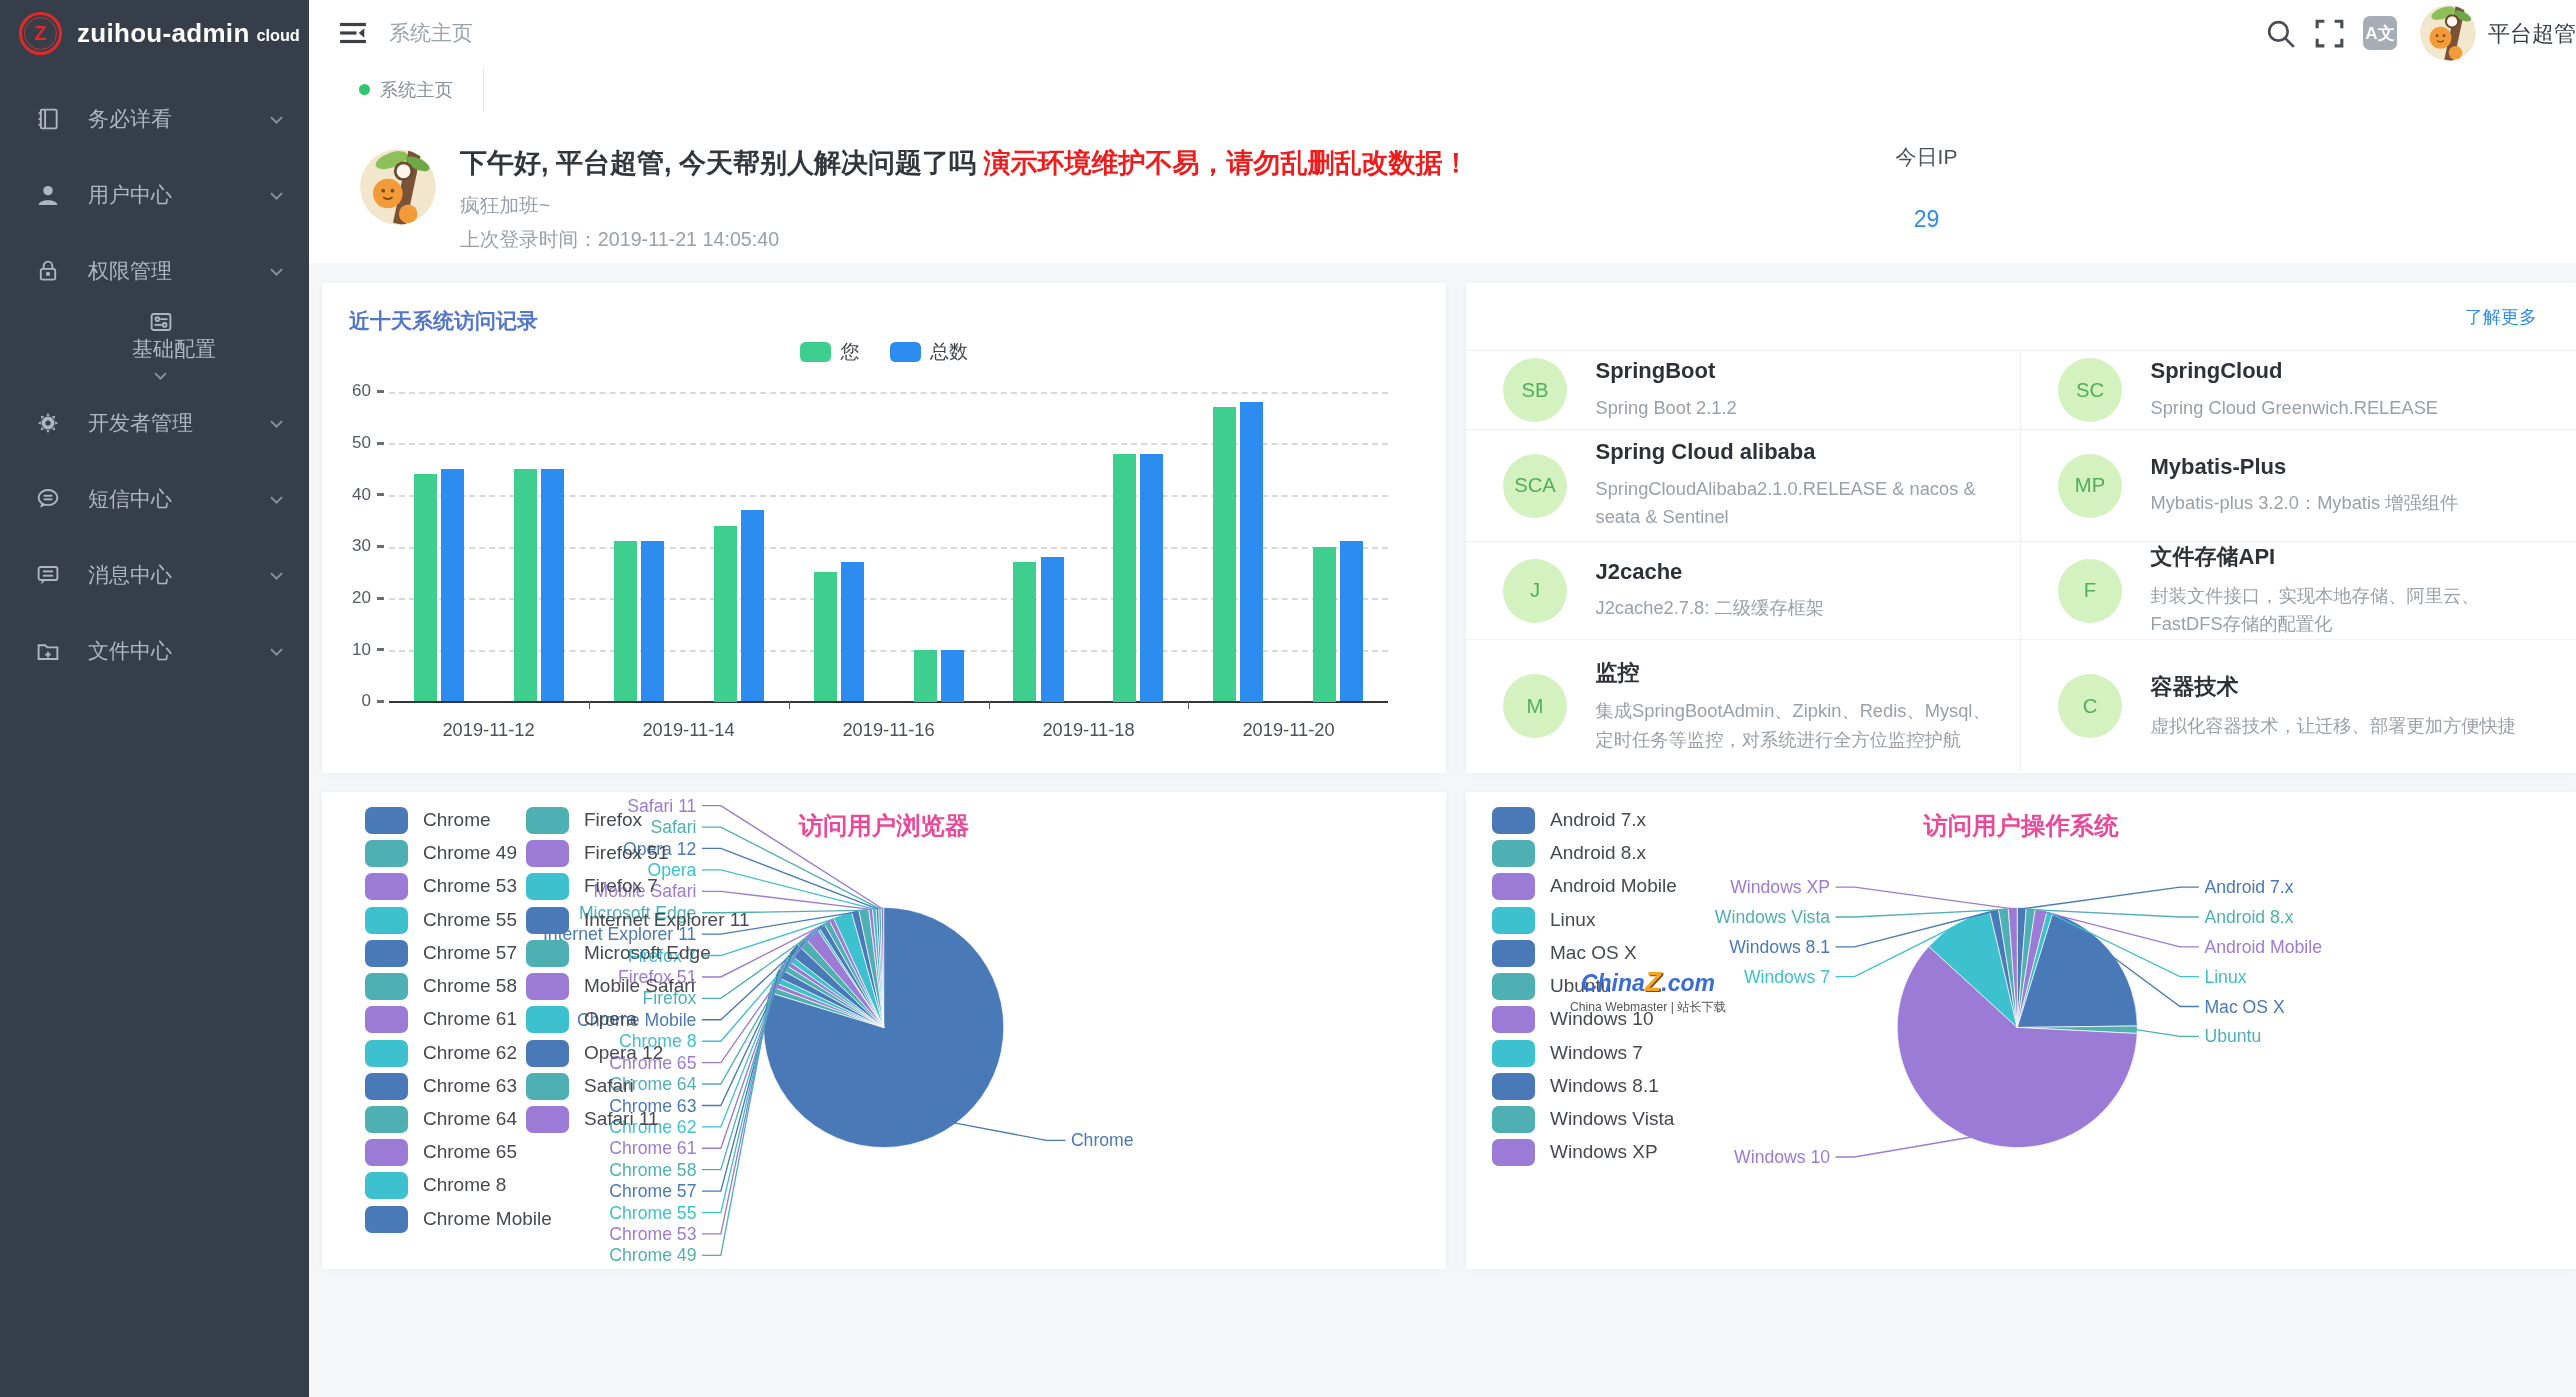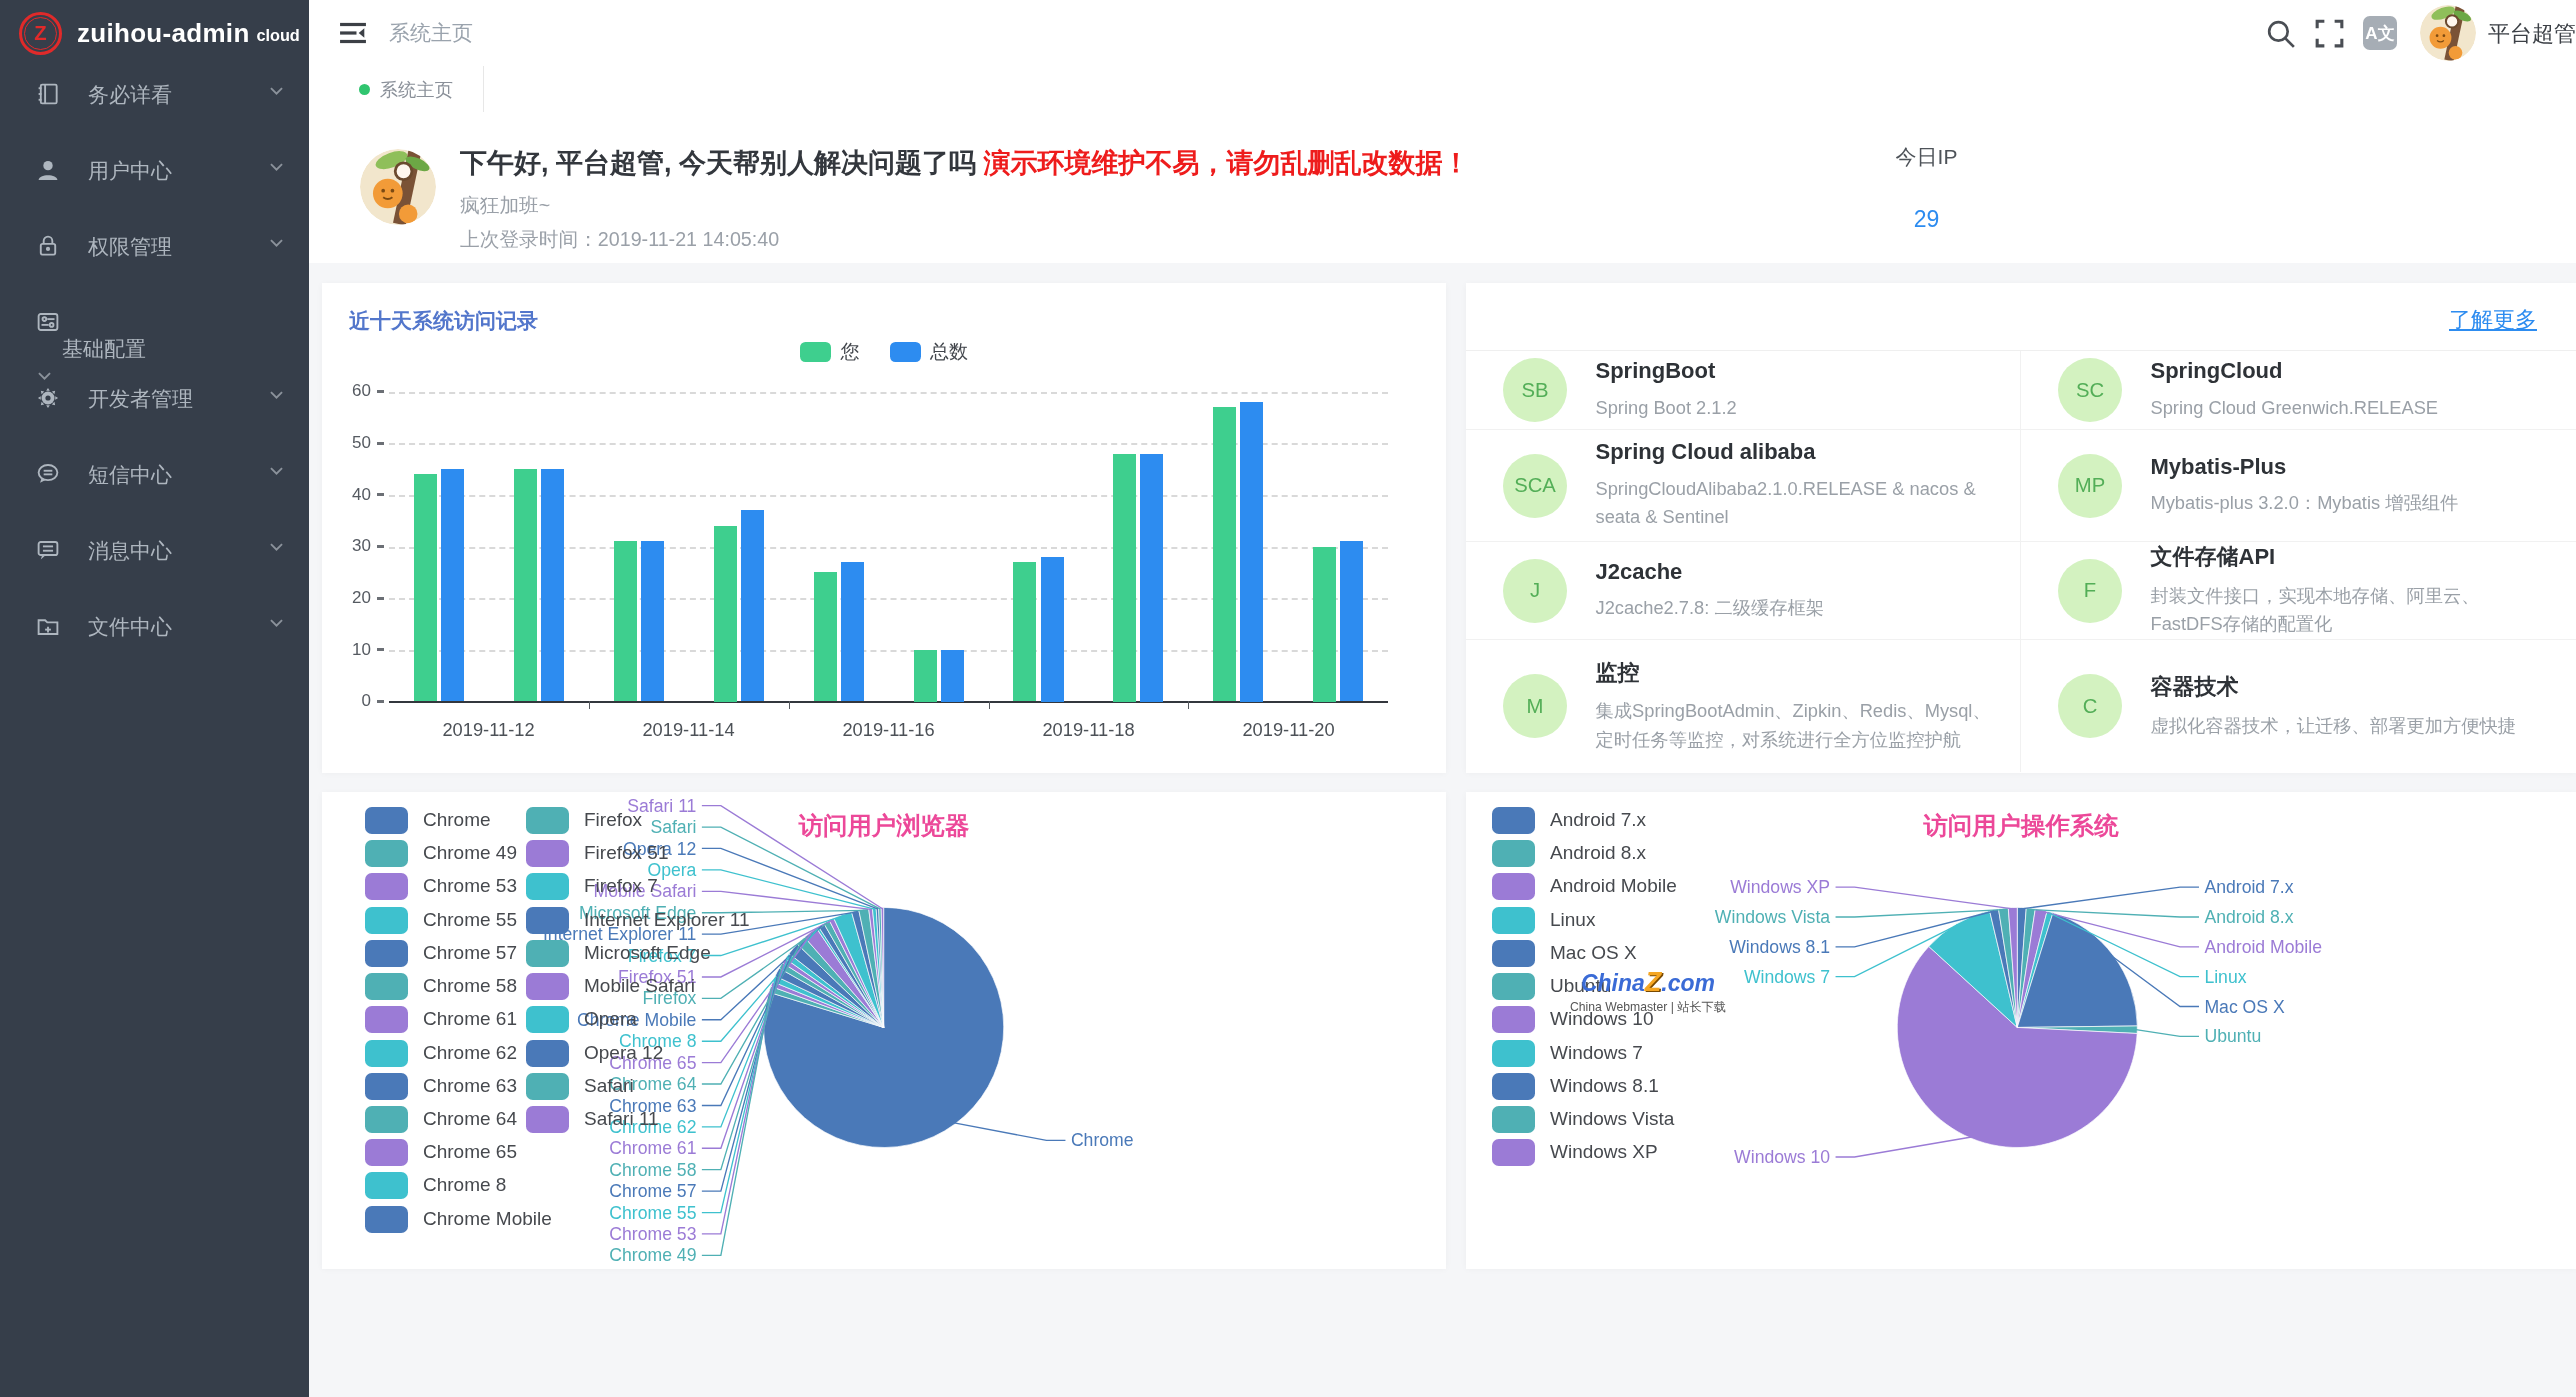--- a/index.html
+++ b/index.html
@@ -5,21 +5,21 @@
   html,body{margin:0;padding:0;width:2576px;height:1397px;overflow:hidden;
     font-family:"Liberation Sans",sans-serif;background:#f5f6f8;position:relative;}
   .abs{position:absolute;}
   
   #sidebar{left:0;top:0;width:309px;height:1397px;background:#363e4a;}
   #logo-row{position:absolute;left:0;top:0;width:309px;height:66px;display:flex;align-items:center;padding-left:19px;box-sizing:border-box;}
   #logo-badge{width:43px;height:43px;border-radius:50%;border:3.4px solid #e02a2a;display:flex;align-items:center;justify-content:center;box-sizing:border-box;}
   #logo-badge .inner{width:31px;height:31px;border-radius:50%;border:1.4px solid #e02a2a;color:#e02a2a;font-weight:bold;font-size:20.3px;display:flex;align-items:center;justify-content:center;}
   #brand-name{color:#fff;font-size:26px;font-weight:bold;margin-left:15px;letter-spacing:0.3px;}
   #brand-suffix{color:#fff;font-size:16.3px;font-weight:bold;margin-left:6.8px;padding-top:5.4px;}
-  .menu-item{position:absolute;left:0;width:309px;height:76px;display:flex;padding:0 23px 0 35px;box-sizing:border-box;color:#aeb6bf;cursor:pointer;}
+  .menu-item{position:absolute;left:0;width:309px;height:76px;display:flex;align-items:center;padding:0 23px 0 35px;box-sizing:border-box;color:#aeb6bf;cursor:pointer;}
   .menu-item .mi-label{font-size:21px;margin-left:27px;flex:1;}
   .mi-icon svg{display:block;}
   .chev svg{display:block;}
   
   #header{left:309px;top:0;width:2267px;height:66px;background:#fff;border-bottom:0.7px solid #ececec;}
   #hamburger{left:27px;top:16.3px;width:34px;height:34px;cursor:pointer;}
   #breadcrumb{left:80px;top:19px;font-size:21px;color:#9aa3ad;}
   .hicon{top:15px;width:37px;height:37px;cursor:pointer;}
   #lang-icon{top:16.3px;width:34px;height:34px;background:#a6adb5;border-radius:6.8px;color:#fff;
     font-size:17px;font-weight:bold;display:flex;align-items:center;justify-content:center;cursor:pointer;}
@@ -51,21 +51,21 @@
   #bar-plot{left:0;top:0;width:1124px;height:490px;}
   .gridline{position:absolute;border-top:2px dashed #d9d9d9;height:0;}
   .ytick{position:absolute;font-size:17px;color:#555a61;text-align:right;width:47px;}
   .ytickmark{position:absolute;height:2.7px;background:#6b6f75;}
   .xlabel{position:absolute;font-size:18.3px;color:#4c5157;text-align:center;width:203px;}
   .xtickmark{position:absolute;width:1.4px;background:#55595f;}
   .bar{position:absolute;}
   #baseline{position:absolute;height:2px;background:#33373d;}
   
   #feature-card{left:1466px;top:283px;width:1110px;height:490px;}
-  #more-link{position:absolute;right:39px;top:22px;font-size:22px;color:#2d8cf0;cursor:pointer;text-decoration:underline;}
+  #more-link{position:absolute;right:39px;top:22px;font-size:18px;color:#2d8cf0;cursor:pointer;}
   #feature-head{position:absolute;left:0;top:0;width:1110px;height:68px;border-bottom:0.7px solid #efefef;box-sizing:border-box;}
   #feature-grid{position:absolute;left:0;top:68px;width:1110px;height:422px;display:grid;
     grid-template-columns:555px 555px;grid-template-rows:79px 112px 98px 132px;}
   .fcell{display:flex;align-items:center;padding:0 27px 0 37px;box-sizing:border-box;border-bottom:0.7px solid #f1f1f1;}
   .fcell.colL{border-right:0.7px solid #f1f1f1;}
   .fcell:nth-last-child(-n+2){border-bottom:none;}
   .fava{width:64px;height:64px;min-width:64px;border-radius:50%;background:#d3f2c0;color:#53ae57;
     font-size:20.3px;display:flex;align-items:center;justify-content:center;margin-right:28.5px;}
   .ftitle{font-size:22px;font-weight:bold;color:#2e3237;margin-bottom:9.5px;}
   .fdesc{font-size:18.3px;color:#9aa0a7;line-height:1.55;}

